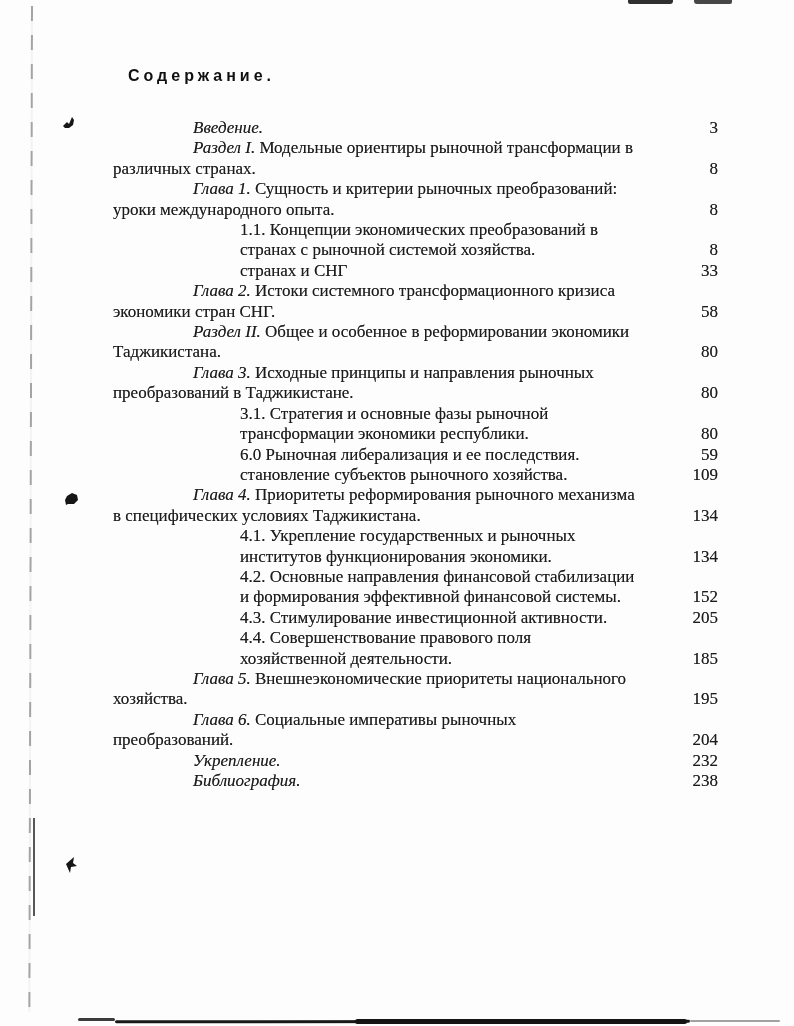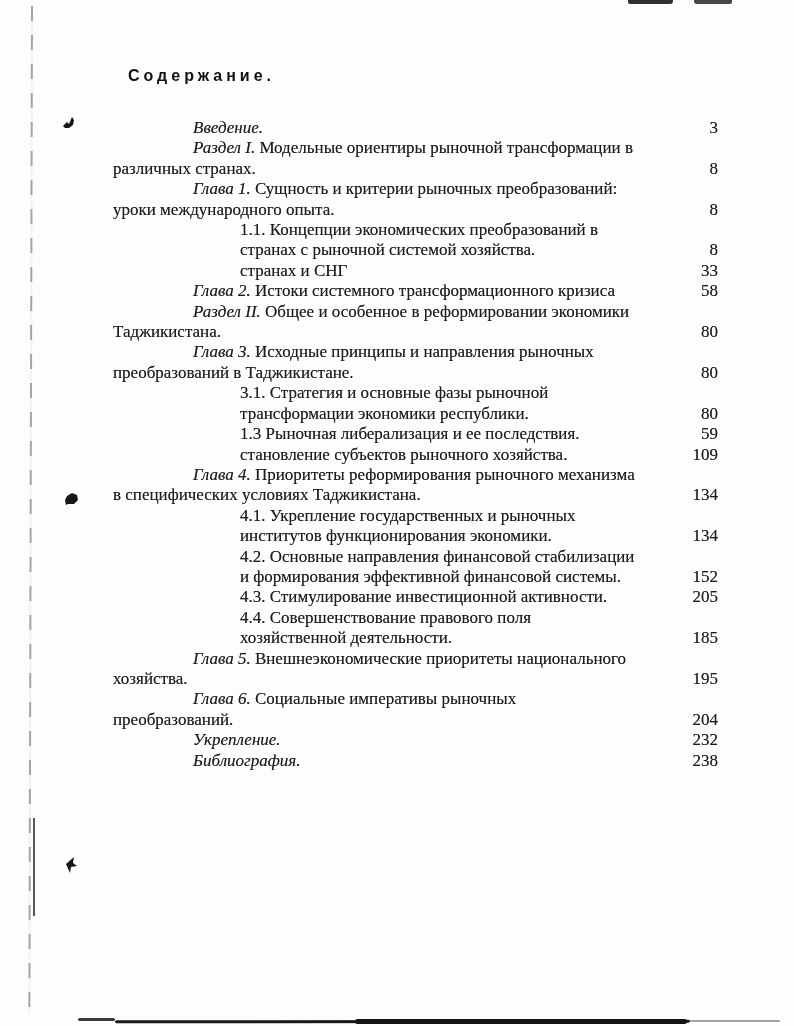--- a/index.html
+++ b/index.html
@@ -140,39 +140,40 @@
         <div class="line first">1.1. Концепции экономических преобразований в</div>
         <div class="line">странах с рыночной системой хозяйства.</div>
         <span class="page-num">8</span>
       </div>
       <div class="entry sub">
         <div class="line">странах и СНГ</div>
         <span class="page-num">33</span>
       </div>
       <div class="entry chapter">
         <div class="line first"><span class="label">Глава 2.</span> Истоки системного трансформационного кризиса</div>
+        <div class="line">экономики стран СНГ.</div>
         <span class="page-num">58</span>
       </div>
       <div class="entry chapter">
         <div class="line first"><span class="label">Раздел II.</span> Общее и особенное в реформировании экономики</div>
         <div class="line">Таджикистана.</div>
         <span class="page-num">80</span>
       </div>
       <div class="entry chapter">
         <div class="line first"><span class="label">Глава 3.</span> Исходные принципы и направления рыночных</div>
         <div class="line">преобразований в Таджикистане.</div>
         <span class="page-num">80</span>
       </div>
       <div class="entry sub">
         <div class="line first">3.1. Стратегия и основные фазы рыночной</div>
         <div class="line">трансформации экономики республики.</div>
         <span class="page-num">80</span>
       </div>
       <div class="entry sub">
-        <div class="line first">1.3 Рыночная либерализация и ее последствия.</div>
+        <div class="line first">6.0 Рыночная либерализация и ее последствия.</div>
         <span class="page-num">59</span>
       </div>
       <div class="entry sub">
         <div class="line">становление субъектов рыночного хозяйства.</div>
         <span class="page-num">109</span>
       </div>
       <div class="entry chapter">
         <div class="line first"><span class="label">Глава 4.</span> Приоритеты реформирования рыночного механизма</div>
         <div class="line">в специфических условиях Таджикистана.</div>
         <span class="page-num">134</span>

